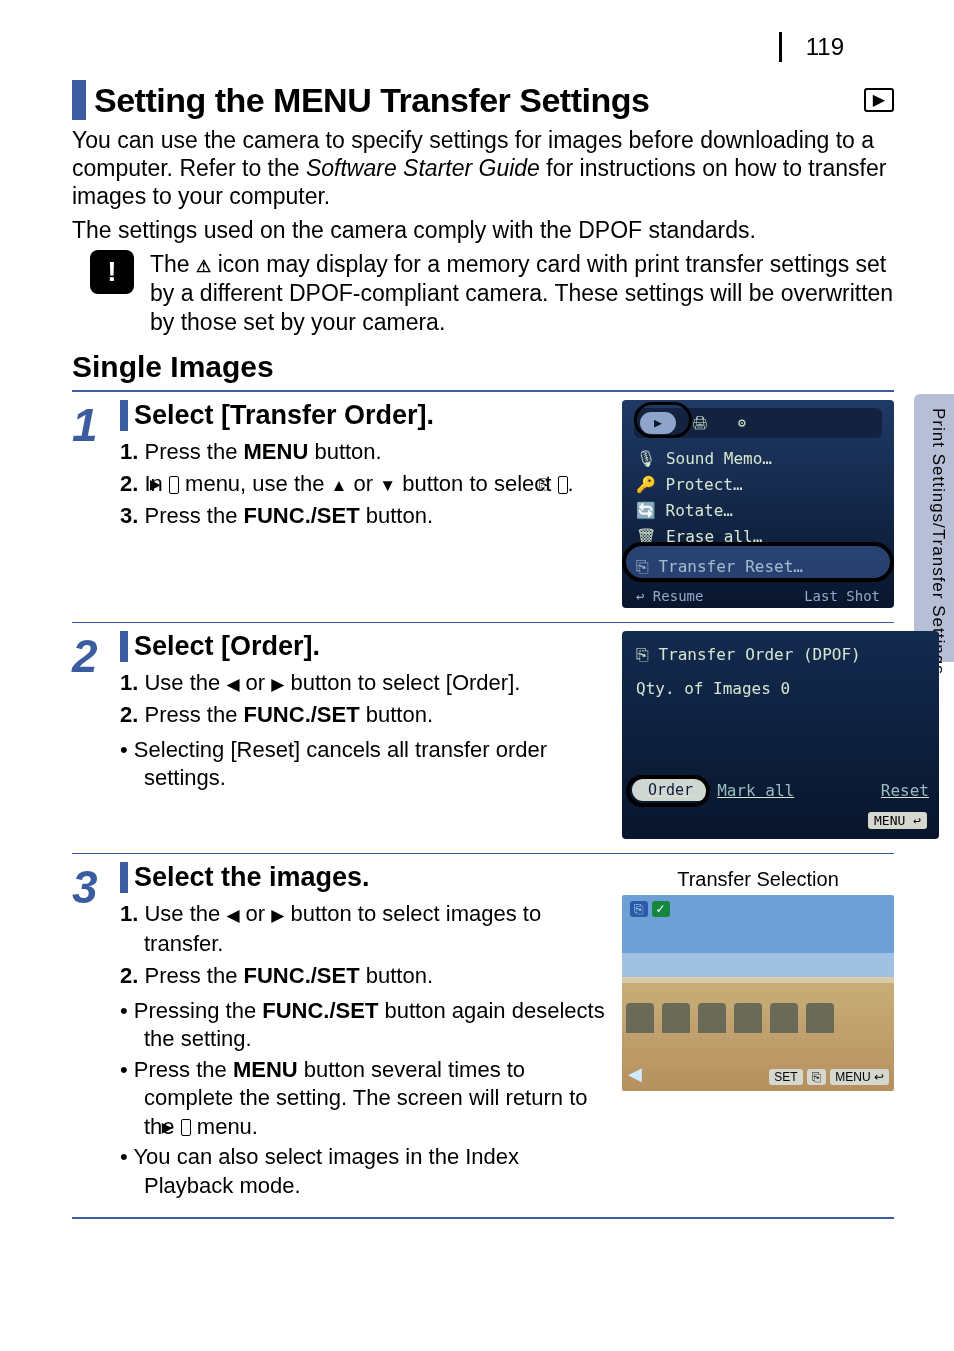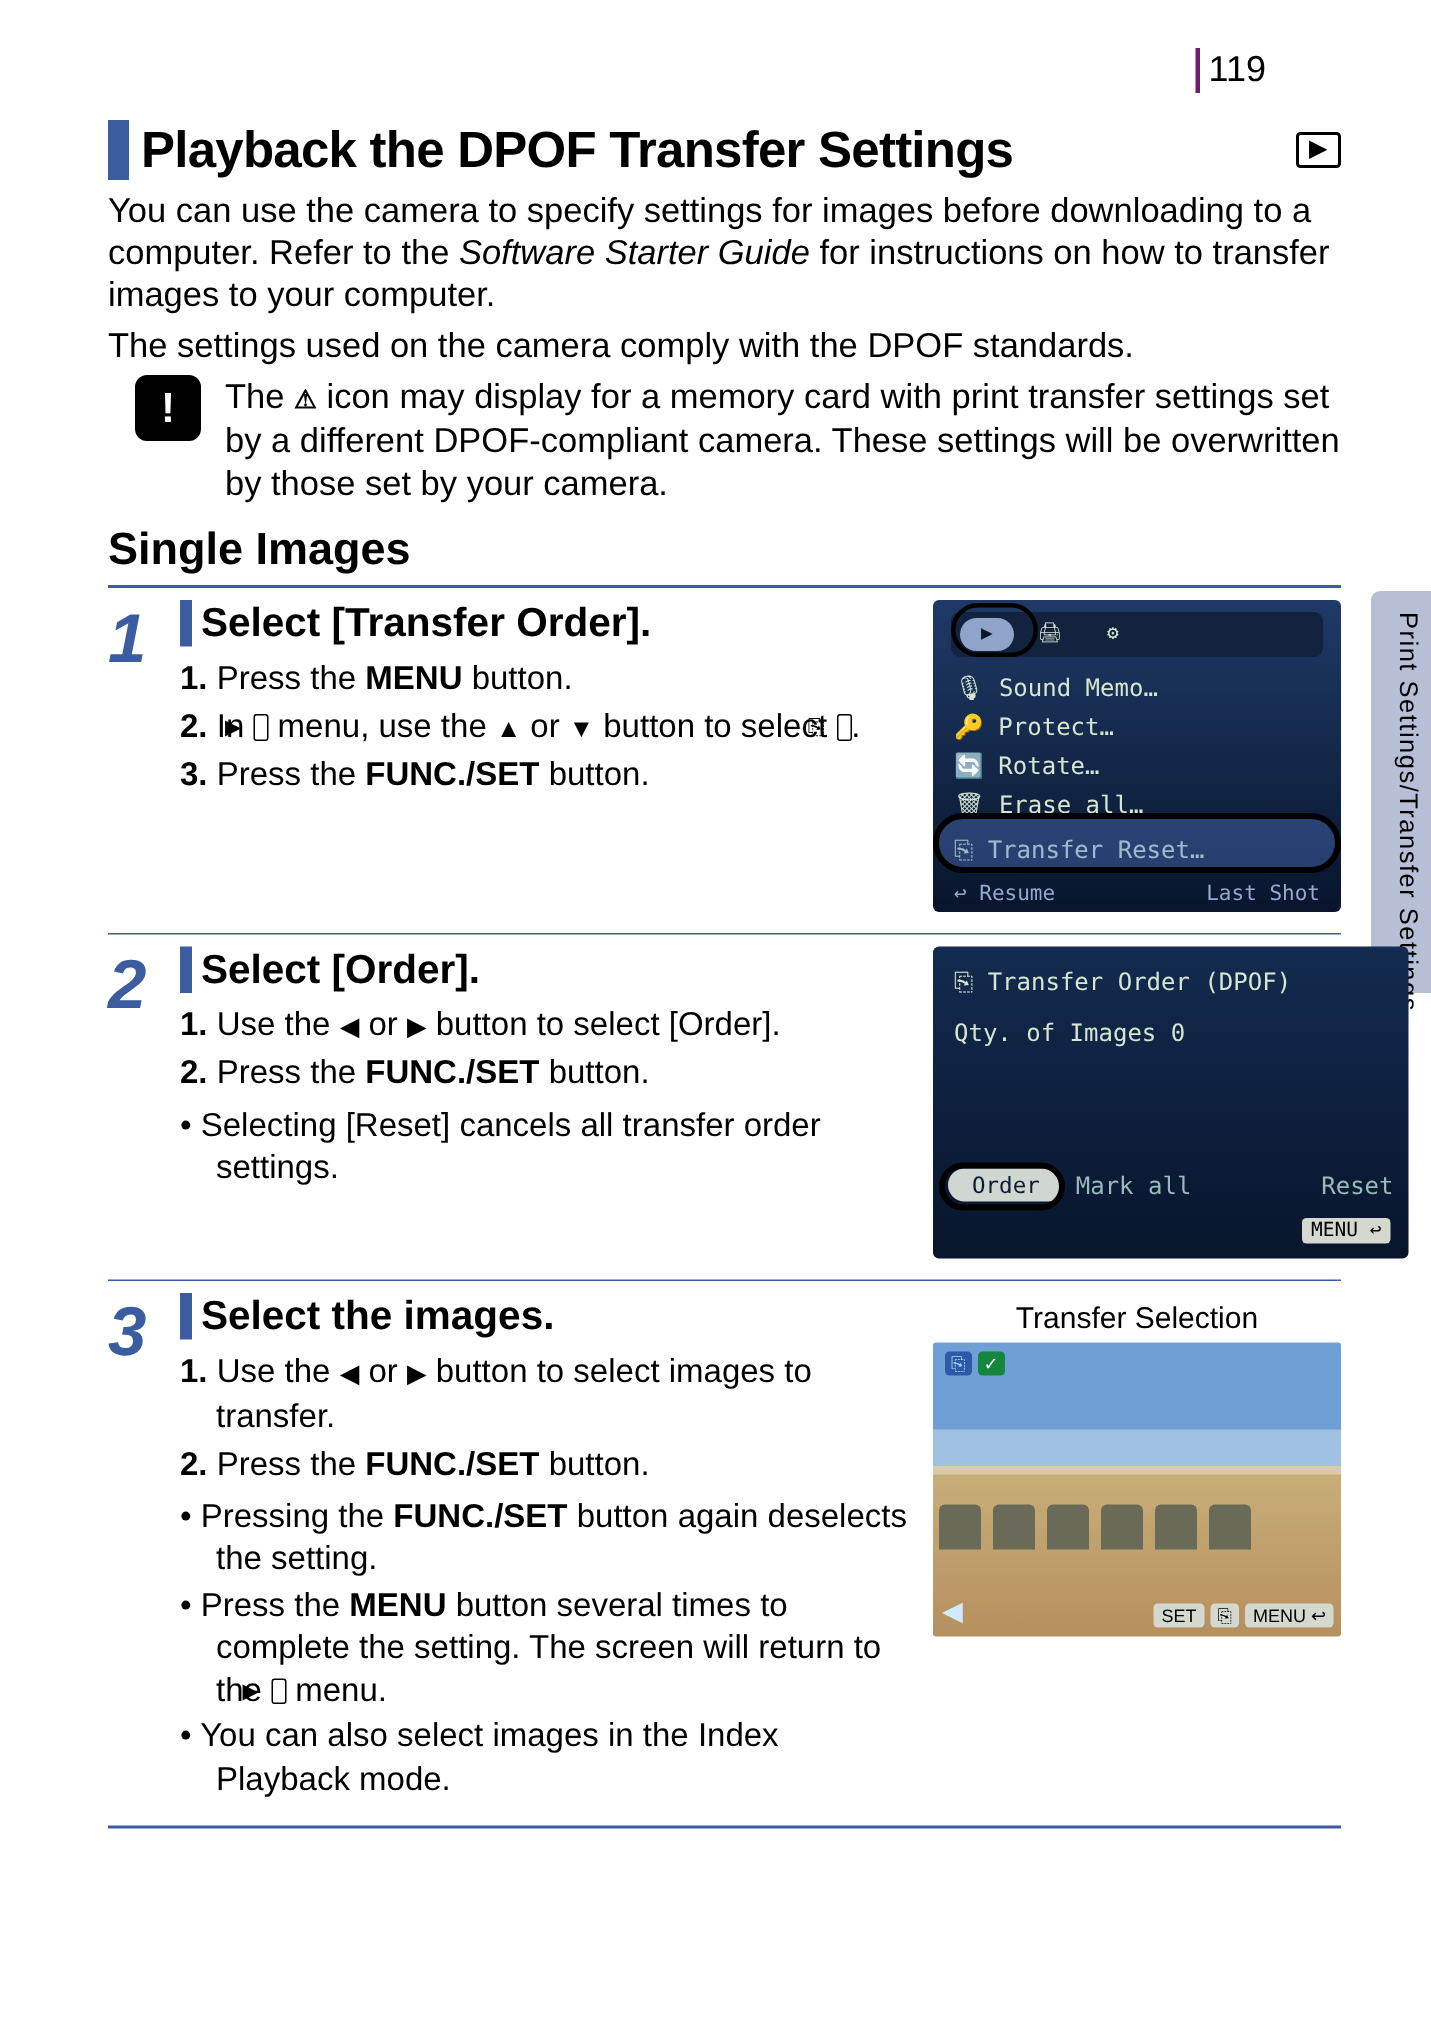--- a/index.html
+++ b/index.html
@@ -9,22 +9,22 @@
     width: 954px;
     height: 1351px;
     position: relative;
     color: #000;
   }
   .page-number {
     position: absolute;
     top: 32px;
     right: 110px;
     font-size: 24px;
-    border-left: 3px solid #701a75;
-    padding-left: 6px;
+    border-left: 3px solid #000000;
+    padding-left: 24px;
     line-height: 30px;
   }
   .content {
     position: absolute;
     top: 80px;
     left: 72px;
     right: 60px;
   }
   .main-heading {
     display: flex;
@@ -163,21 +163,21 @@
   
   .lcd2 {
     width: 317px; height: 208px;
     background: linear-gradient(#132b50,#08152c);
     border-radius:4px;
     color:#d6e6d0; font-family:monospace; font-size:16px;
     position:relative;
   }
   .lcd2 .title2 { position:absolute; top:14px; left:14px; font-size:16px;}
   .lcd2 .qty { position:absolute; top:48px; left:14px;}
-  .lcd2 .btnrow { position:absolute; bottom:38px; left:10px; right:10px; display:flex; gap:8px; align-items:center;}
+  .lcd2 .btnrow { position:absolute; bottom:38px; left:10px; right:10px; display:flex; gap:8px; align-items:center;text-decoration:underline;}
   .lcd2 .pill { background:#cfd7d0; color:#0a1a35; padding:2px 16px; border-radius:12px; font-size:15px;}
   .lcd2 .outline-pill { position:absolute; bottom:32px; left:4px; width:84px; height:32px; border:4px solid #000; border-radius:18px;}
   .lcd2 .menu-chip { position:absolute; right:12px; bottom:10px; background:#d5d8cf; color:#000; font-size:13px; padding:1px 6px 1px 6px; border-radius:3px;}
   
   .ts-label { font-size:20px; text-align:center; margin-bottom:4px; margin-top:6px;}
   .lcd3 {
     width:272px; height:196px;
     position:relative; border-radius:2px; overflow:hidden;
     background: linear-gradient(to bottom,#6fa0d5 0%, #6fa0d5 42%, #c9af7a 42%, #b6905f 100%);
   }
@@ -208,21 +208,21 @@
 <body>
 
 <div class="page-number">119</div>
 
 <div class="side-tab"></div>
 <div class="side-text">Print Settings/Transfer Settings</div>
 
 <div class="content">
   <div class="main-heading">
     <div class="bluebar"></div>
-    <h1>Playback the DPOF Transfer Settings</h1>
+    <h1>Setting the MENU Transfer Settings</h1>
     <span class="play-glyph">▶</span>
   </div>
 
   <p class="intro-text">
     <span>You can use the camera to specify settings for images before downloading to a computer. Refer to the </span><em>Software Starter Guide</em><span> for instructions on how to transfer images to your computer.</span>
   </p>
   <p class="intro-text">The settings used on the camera comply with the DPOF standards.</p>
 
   <div class="warning-row">
     <div class="warn-badge"></div>

